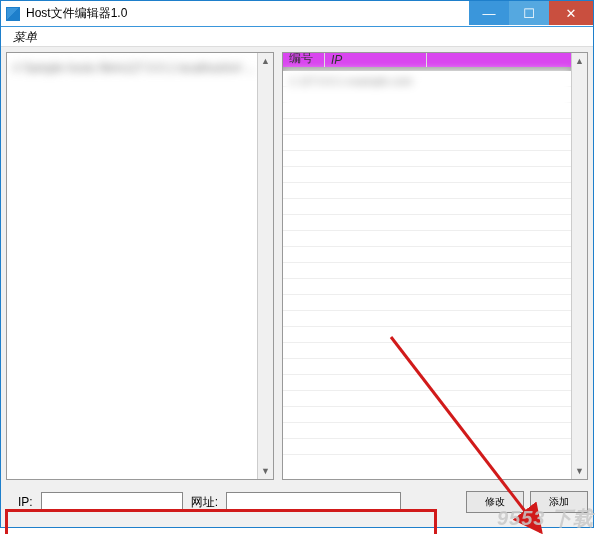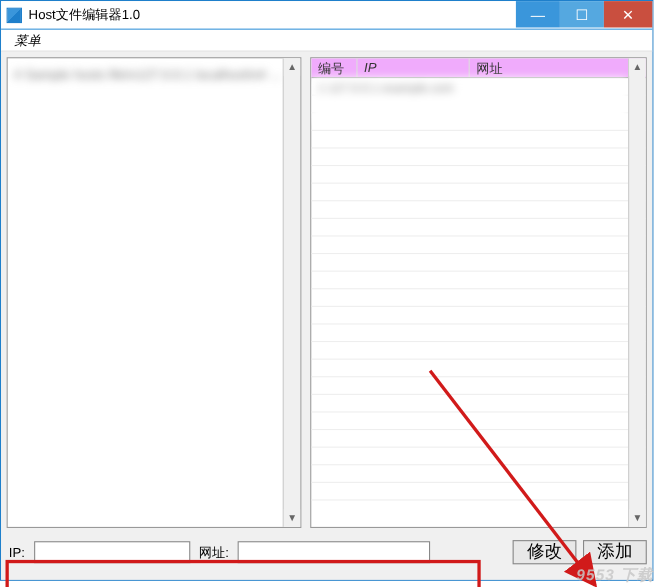--- a/index.html
+++ b/index.html
@@ -98,25 +98,26 @@
       display: flex; flex-direction: column;
       justify-content: space-between;
     }
     .sb-arrow {
       height: 16px;
       display: flex; align-items: center; justify-content: center;
       font-size: 9px; color: #666;
       background: #f0f0f0;
     }
     .right-header {
-      background: #f0abfc;
-      border-bottom: 1px solid #a3a3a3;
+      background: #d946ef;
+      border-bottom: 4px solid #a3a3a3;
       display: flex;
       height: 18px;
       font-size: 12px;
+      align-items: flex-end;
     }
     .col {
       border-right: 1px solid #ddd;
       padding: 1px 6px 0 6px;
       color: #333;
     }
     .col-a { width: 42px; }
     .col-b { width: 102px; font-style: italic; }
     .col-c { flex: 1; border-right: none; }
     .rows {
@@ -131,60 +132,60 @@
       top: 18px; left: 0; right: 16px;
       height: 40px;
       filter: blur(4px);
       padding: 4px 6px;
       font-size: 11px;
       color: #888;
       background: #fff;
     }
     .bottom-area {
       position: absolute;
-      left: 5px; right: 5px; bottom: 6px;
+      left: 15px; right: 5px; bottom: 6px;
       height: 38px;
       display: flex;
       align-items: center;
       gap: 6px;
     }
     .frm-label { font-size: 12px; padding: 0 2px; }
     .txt {
       border: 1px solid #888;
       background: #fff;
       height: 20px;
       padding: 1px 3px;
       font-size: 12px;
     }
     .txt-ip { width: 142px; }
     .txt-url { width: 175px; }
     .btn {
       border: 1px solid #888;
       background: #e8e8e8;
       height: 22px;
       width: 58px;
-      font-size: 16px;
+      font-size: 10px;
       text-align: center;
       line-height: 20px;
       cursor: default;
     }
     .highlight-box {
       position: absolute;
       border: 3px solid #d11a1a;
       pointer-events: none;
     }
     .hl1 { left: 4px; top: 462px; width: 432px; height: 52px; }
     .arrow {
       position: absolute;
       pointer-events: none;
     }
     .watermark {
       position: absolute;
       right: 6px; bottom: 2px;
-      font-size: 14px;
+      font-size: 20px;
       color: rgba(200,200,200,0.85);
       font-style: italic;
       font-weight: bold;
       letter-spacing: 1px;
       pointer-events: none;
     }
   </style>
 </head>
 <body>
 
@@ -219,21 +220,20 @@
         <div class="scrollbar">
           <div class="sb-arrow">▲</div>
           <div class="sb-arrow">▼</div>
         </div>
       </div>
 
       <div class="right-panel">
         <div class="right-header">
           <div class="col col-a">编号</div>
           <div class="col col-b">IP</div>
-          <div class="col col-c">网址</div>
         </div>
         <div class="right-blur">1  127.0.0.1  example.com</div>
         <div class="rows">
           <div class="row"></div>
           <div class="row"></div>
           <div class="row"></div>
           <div class="row"></div>
           <div class="row"></div>
           <div class="row"></div>
           <div class="row"></div>

